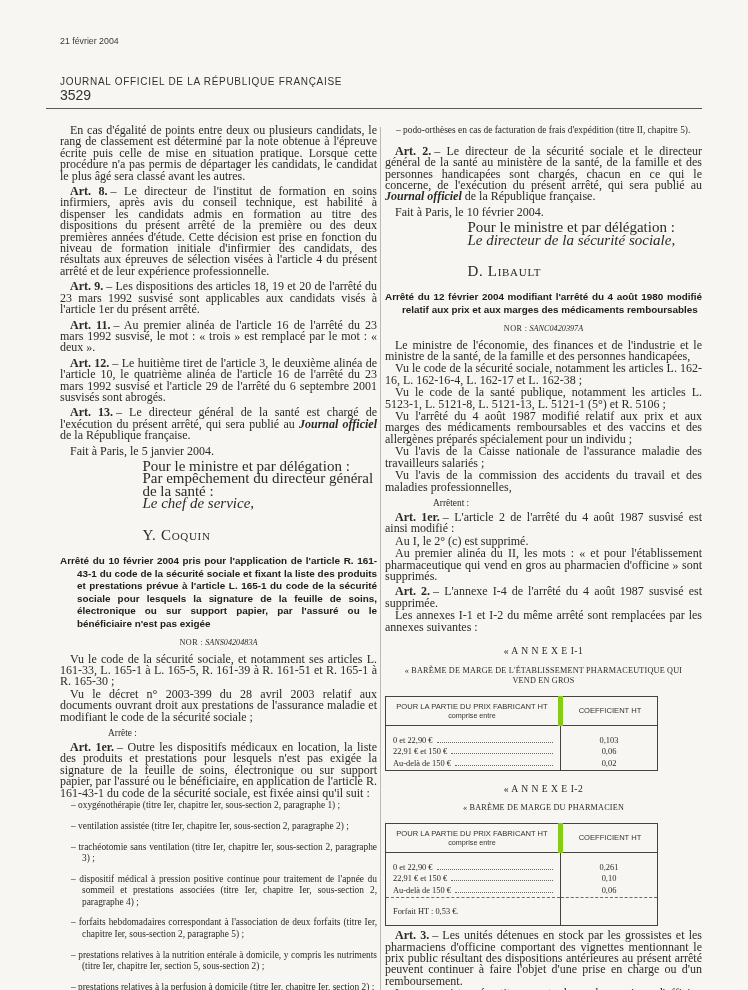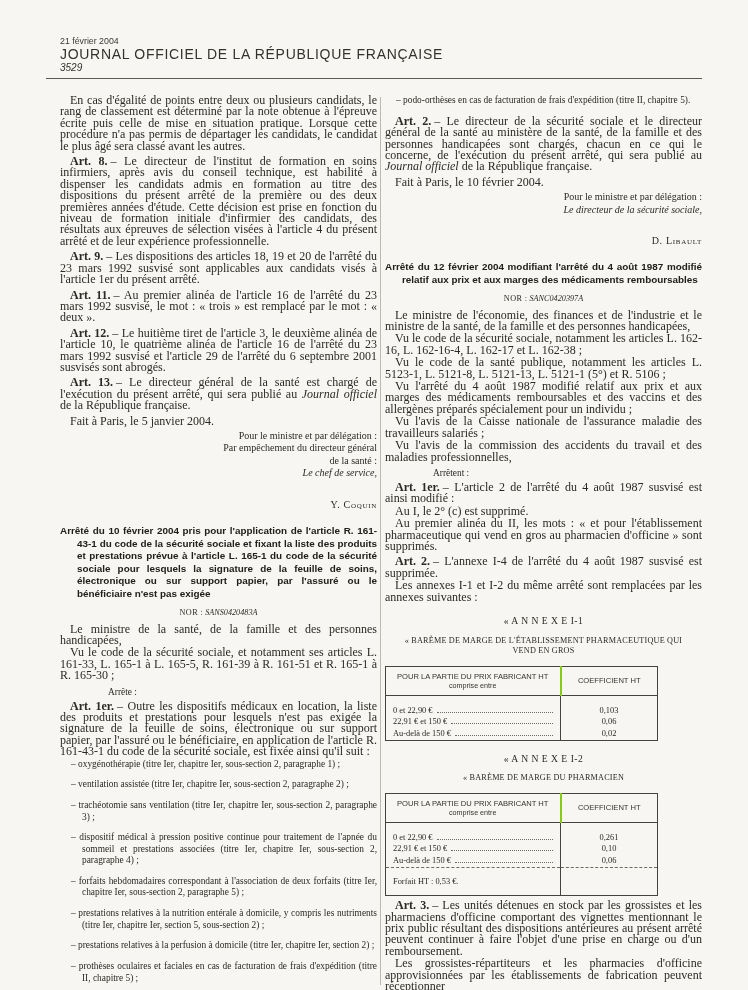--- a/index.html
+++ b/index.html
@@ -10,39 +10,39 @@
     color: #2b2a25;
     font-family: "Liberation Serif", serif;
   }
   .page-header {
     display: flex; justify-content: space-between; align-items: baseline;
     padding: 36px 46px 5px 60px;
     font-family: "Liberation Sans", sans-serif;
     flex-direction: column;
   }
   .header-date { font-size: 8.8px; color: #3a3933; }
-  .header-title { font-size: 14px; letter-spacing: 0.7px; color: #33322c; }
-  .header-pagenum { font-size: 10px; color: #33322c; font-style: italic; }
+  .header-title { font-size: 10px; letter-spacing: 0.7px; color: #33322c; margin-top: 30px; }
+  .header-pagenum { font-size: 14px; color: #33322c; }
   .header-rule { margin: 0 46px; border: 0; border-top: 1.6px solid #5b5952; }
 
   .columns { display: flex; padding: 16px 46px 0 60px; }
   .col { width: 318px; }
   .col-divider { width: 1px; background: #bcb9b1; margin: 2px 4px 8px 3px; }
 
   .para {
     font-size: 12px; line-height: 11.4px;
     text-align: justify; text-indent: 10px;
     margin: 0 0 1px 0;
   }
   .art { margin-top: 4px; }
   .art-label { font-weight: 700; margin-right: 3px; }
-  .italic { font-style: italic; }
-
-  .sig-block { width: 74%; margin: 3px 0 4px auto; text-align: right;
-               font-size: 10px; line-height: 12.4px; }
+  .italic { font-style: italic; font-weight: bold; }
+
+  .sig-block { width: 74%; margin: 3px 0 4px auto; text-align: left;
+               font-size: 15px; line-height: 12.4px; }
   .sig-role { font-style: italic; }
   .sig-name { font-variant: small-caps; letter-spacing: 0.7px; margin-top: 19px; }
 
   .decree-title {
     font-family: "Liberation Sans", sans-serif; font-weight: 700;
     font-size: 9.9px; line-height: 12.6px; color: #21201b;
     text-align: justify; padding-left: 17px; text-indent: -17px;
     margin: 14px 0 0 0;
   }
   .nor-line { text-align: center; font-size: 8.2px; margin: 7px 0 7px; }
@@ -61,21 +61,21 @@
                      letter-spacing: 0.2px; margin: 9px 16px 0; }
 
   table.bareme { width: 273px; border-collapse: collapse; margin-top: 9px;
                  border: 1.4px solid #45433d; }
   .bareme th {
     font-family: "Liberation Sans", sans-serif; font-weight: 400;
     font-size: 7.6px; line-height: 9px; text-align: center;
     padding: 5px 4px; border-bottom: 1px solid #45433d; color: #34332d;
   }
   .th-sub { display: block; font-size: 7.2px; text-transform: none; }
-  .coef-col { border-left: 2px solid #84cc16; width: 97px; }
+  .coef-col { border-left: 5px solid #84cc16; width: 97px; }
   .bareme td { padding: 0 5px 0 7px; font-size: 8.4px; line-height: 11.6px; }
   td.coef-cell { border-left: 1px solid #45433d; text-align: center; padding: 0 4px; }
   tr.row-first td { padding-top: 9px; }
   tr.row-last td { }
   .leader-row { display: flex; align-items: baseline; }
   .leader-text { white-space: nowrap; }
   .leader { flex: 1; border-bottom: 1px dotted #6d6a61; margin: 0 2px 2px 4px; }
   tr.forfait-row td { border-top: 1px dashed #6d6a61; padding: 8px 5px 8px 7px; }
 </style>
 </head>
@@ -127,22 +127,22 @@
         <div class="sig-name">Y. Coquin</div>
       </div>
 
       <h2 class="decree-title">Arrêté du 10 février 2004 pris pour l'application de l'article R. 161-43-1 du code de la sécurité sociale et fixant la liste des produits et prestations prévue à l'article L. 165-1 du code de la sécurité sociale pour lesquels la signature de la feuille de soins, électronique ou sur support papier, par l'assuré ou le bénéficiaire n'est pas exigée</h2>
 
       <p class="nor-line">
         <span class="nor-label">NOR :</span>
         <span class="nor-value">SANS0420483A</span>
       </p>
 
-      <p class="para"><span>Le ministre de la santé, de la famille et des personnes handicapées,</span></p>
       <p class="para"><span>Vu le code de la sécurité sociale, et notamment ses articles L. 161-33, L. 165-1 à L. 165-5, R. 161-39 à R. 161-51 et R. 165-1 à R. 165-30 ;</span></p>
+      <p class="para"><span>Vu le décret n° 2003-399 du 28 avril 2003 relatif aux documents ouvrant droit aux prestations de l'assurance maladie et modifiant le code de la sécurité sociale ;</span></p>
 
       <p class="arrete-line">Arrête :</p>
 
       <p class="para art">
         <span class="art-label">Art. 1er.</span><span>– Outre les dispositifs médicaux en location, la liste des produits et prestations pour lesquels n'est pas exigée la signature de la feuille de soins, électronique ou sur support papier, par l'assuré ou le bénéficiaire, en application de l'article R. 161-43-1 du code de la sécurité sociale, est fixée ainsi qu'il suit :</span>
       </p>
 
       <p class="list-item">– oxygénothérapie (titre Ier, chapitre Ier, sous-section 2, paragraphe 1) ;</p>
       <p class="list-item">– ventilation assistée (titre Ier, chapitre Ier, sous-section 2, paragraphe 2) ;</p>
       <p class="list-item">– trachéotomie sans ventilation (titre Ier, chapitre Ier, sous-section 2, paragraphe 3) ;</p>
@@ -165,21 +165,21 @@
       </p>
 
       <p class="para art"><span>Fait à Paris, le 10 février 2004.</span></p>
 
       <div class="sig-block">
         <div>Pour le ministre et par délégation :</div>
         <div class="sig-role">Le directeur de la sécurité sociale,</div>
         <div class="sig-name">D. Libault</div>
       </div>
 
-      <h2 class="decree-title">Arrêté du 12 février 2004 modifiant l'arrêté du 4 août 1987 modifié relatif aux prix et aux marges des médicaments remboursables</h2>
+      <h2 class="decree-title">Arrêté du 12 février 2004 modifiant l'arrêté du 4 août 1980 modifié relatif aux prix et aux marges des médicaments remboursables</h2>
 
       <p class="nor-line">
         <span class="nor-label">NOR :</span>
         <span class="nor-value">SANC0420397A</span>
       </p>
 
       <p class="para"><span>Le ministre de l'économie, des finances et de l'industrie et le ministre de la santé, de la famille et des personnes handicapées,</span></p>
       <p class="para"><span>Vu le code de la sécurité sociale, notamment les articles L. 162-16, L. 162-16-4, L. 162-17 et L. 162-38 ;</span></p>
       <p class="para"><span>Vu le code de la santé publique, notamment les articles L. 5123-1, L. 5121-8, L. 5121-13, L. 5121-1 (5°) et R. 5106 ;</span></p>
       <p class="para"><span>Vu l'arrêté du 4 août 1987 modifié relatif aux prix et aux marges des médicaments remboursables et des vaccins et des allergènes préparés spécialement pour un individu ;</span></p>

